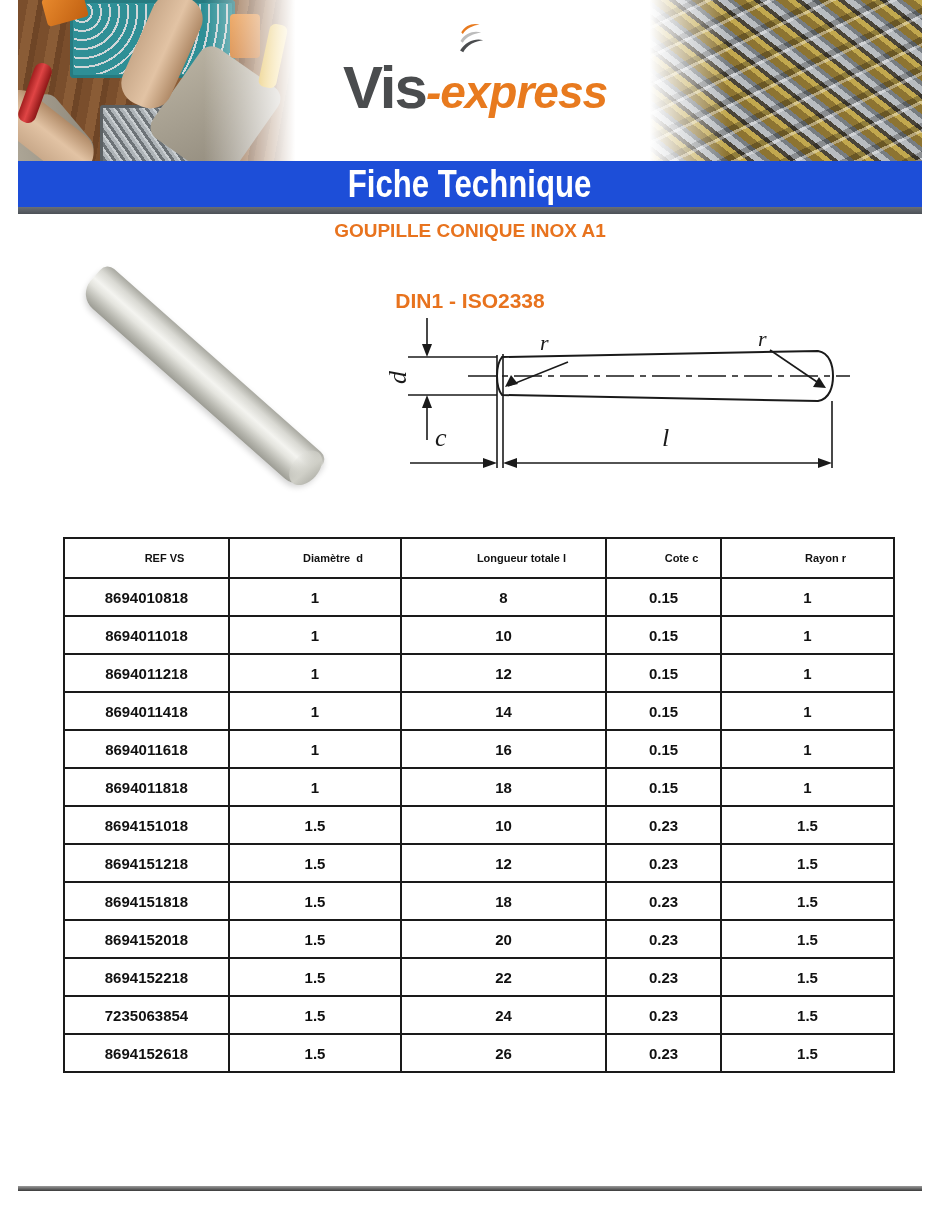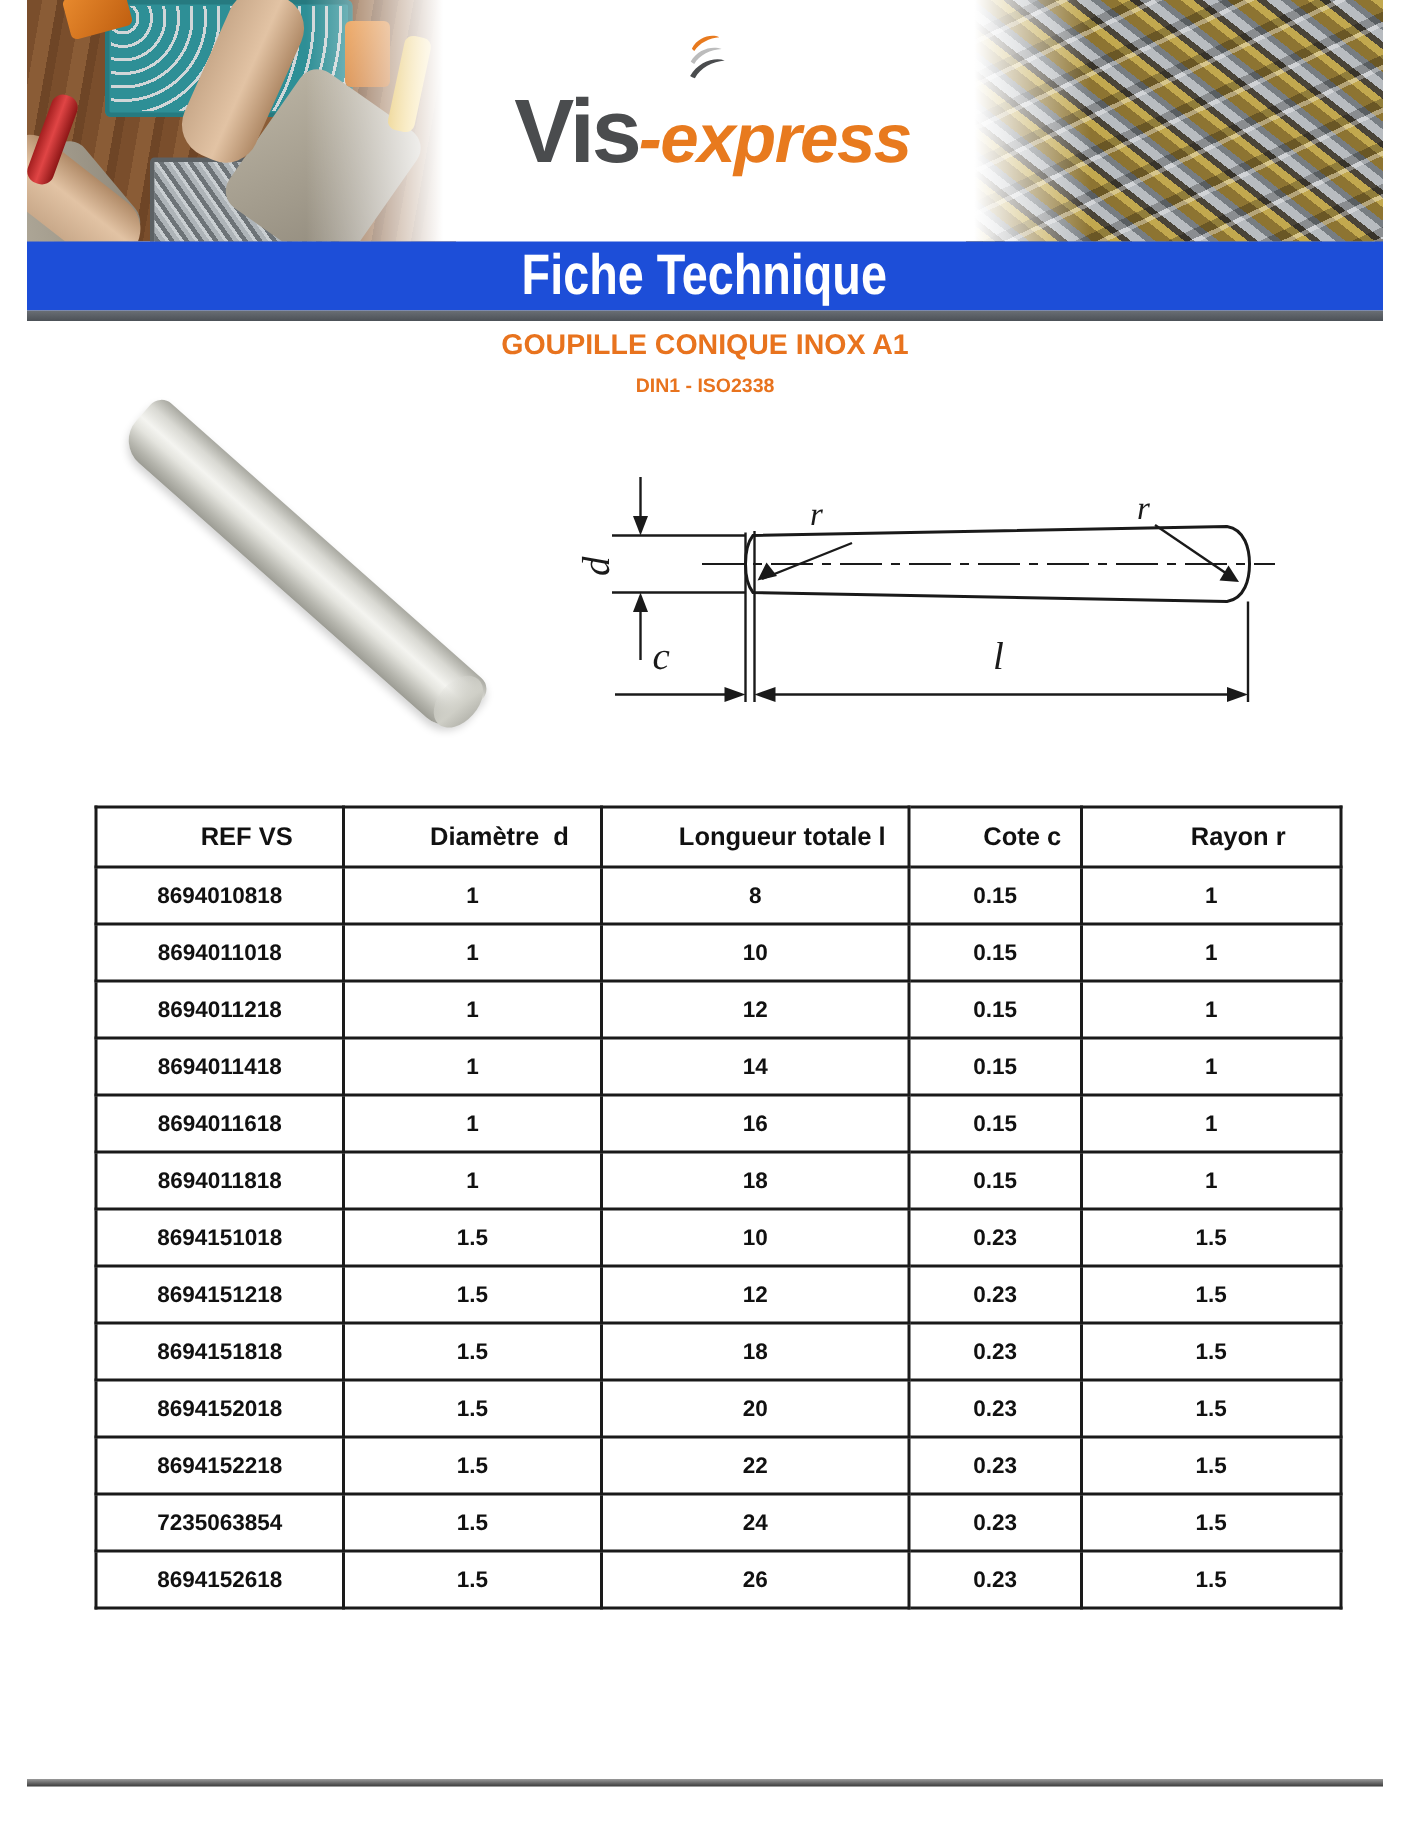--- a/index.html
+++ b/index.html
@@ -51,35 +51,35 @@
   .brand-secondary{font-size:46px;font-weight:bold;font-style:italic;color:#e87a1e;letter-spacing:-1px;}
   
   .banner{position:absolute;left:18px;top:161px;width:904px;height:46px;background:#1d4ed8;
     display:flex;align-items:center;justify-content:center;}
   .banner-title{color:#fff;font-size:38px;font-weight:bold;transform:scaleX(.82);letter-spacing:0;}
   .banner-underline{position:absolute;left:18px;top:207px;width:904px;height:7px;
     background:linear-gradient(#6a6f75,#4c5157);}
   
   .subtitle{position:absolute;left:0;top:218px;width:940px;text-align:center;color:#e8731e;font-weight:bold;}
   .subtitle .line1{font-size:19px;line-height:26px;}
-  .subtitle .line2{font-size:13px;line-height:26px;}
+  .subtitle .line2{font-size:21px;line-height:26px;margin-top:44px;}
   
   .pin-photo{position:absolute;left:55px;top:252px;width:295px;height:250px;}
   .pin-rod{position:absolute;left:50%;top:50%;width:296px;height:44px;
     transform:translate(-50%,-50%) rotate(41.5deg);
     background:linear-gradient(#a9a9a1,#d9d9d3 22%,#f4f4f0 45%,#e4e4de 60%,#b5b5ad 85%,#9c9c94);
     border-radius:10px 10px 20px 20px;
     box-shadow:2px 3px 6px rgba(0,0,0,.18);}
   .pin-rod:after{content:"";position:absolute;right:-2px;top:2px;width:26px;height:40px;border-radius:50%;
     background:linear-gradient(100deg,rgba(255,255,255,.1),#cfcfc7 60%,#b0b0a8);}
   .tech-drawing{position:absolute;left:380px;top:300px;width:480px;height:195px;}
   
   table.spec{position:absolute;left:63px;top:537px;width:830px;border-collapse:collapse;table-layout:fixed;}
   table.spec th,table.spec td{border:2px solid #1a1a1a;text-align:center;font-weight:bold;padding:0;}
-  table.spec th{height:38px;font-size:17px;white-space:pre;padding-left:36px;}
+  table.spec th{height:38px;font-size:11px;white-space:pre;padding-left:36px;}
   table.spec td{height:36px;font-size:15px;}
   col.c1{width:165px;} col.c2{width:172px;} col.c3{width:205px;} col.c4{width:115px;} col.c5{width:173px;}
   
   .footer-line{position:absolute;left:18px;top:1186px;width:904px;height:5px;
     background:linear-gradient(#9a9a9a,#3a3a3a);}
   svg text{font-family:"Liberation Serif",serif;}
 </style>
 </head>
 <body>
 

